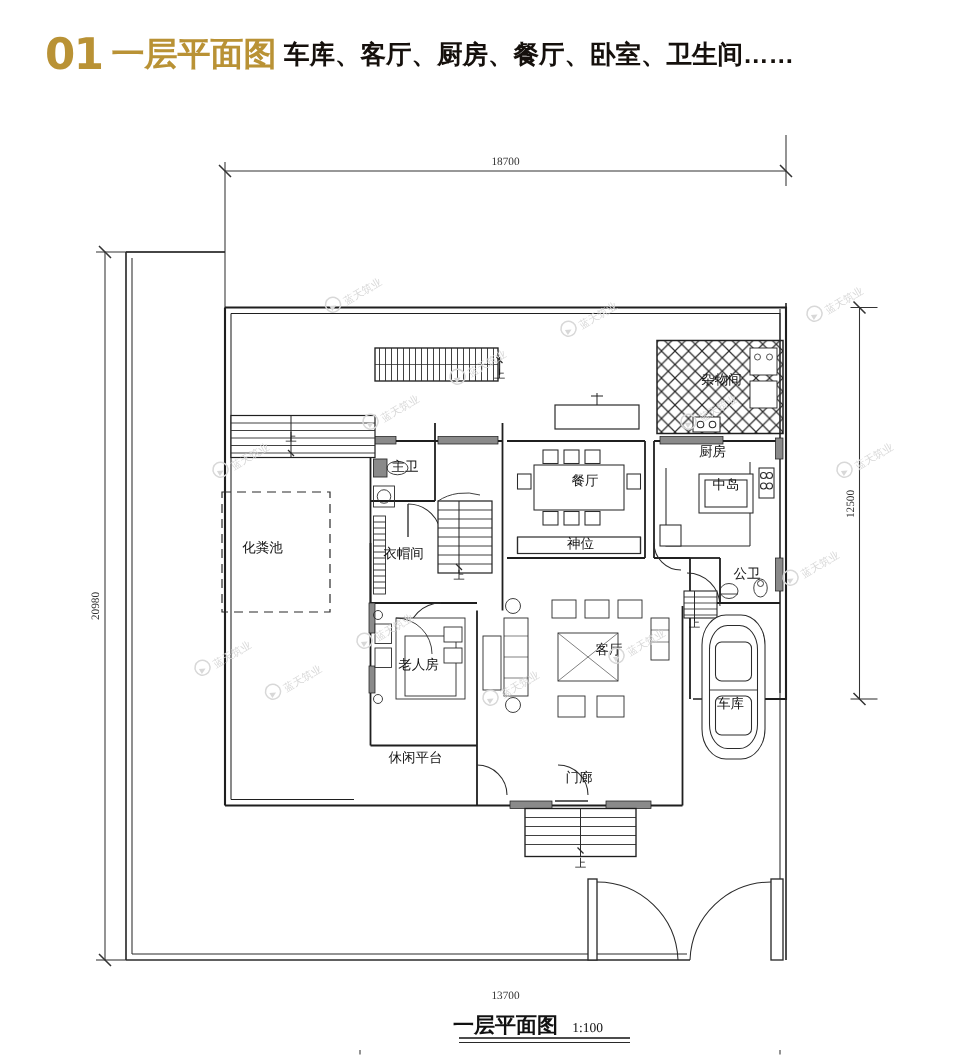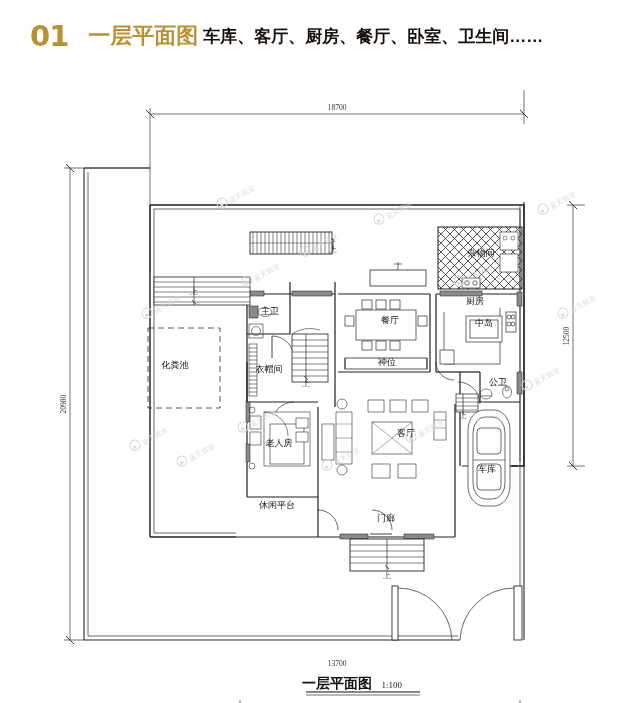--- a/index.html
+++ b/index.html
@@ -26,21 +26,21 @@
     padding-left: 30px;
     box-sizing: border-box;
   }
   #header .num {
     font-family: "DejaVu Sans", sans-serif;
     font-size: 29px;
     font-weight: bold;
     color: #b99235;
     letter-spacing: -1px;
     line-height: 1;
-    margin-right: 20px;
+    margin-right: 6px;
   }
   #header .gold {
     font-size: 22px;
     font-weight: bold;
     color: #b99235;
     letter-spacing: 0px;
     line-height: 1;
     margin-right: 5px;
   }
   #header .rest {

